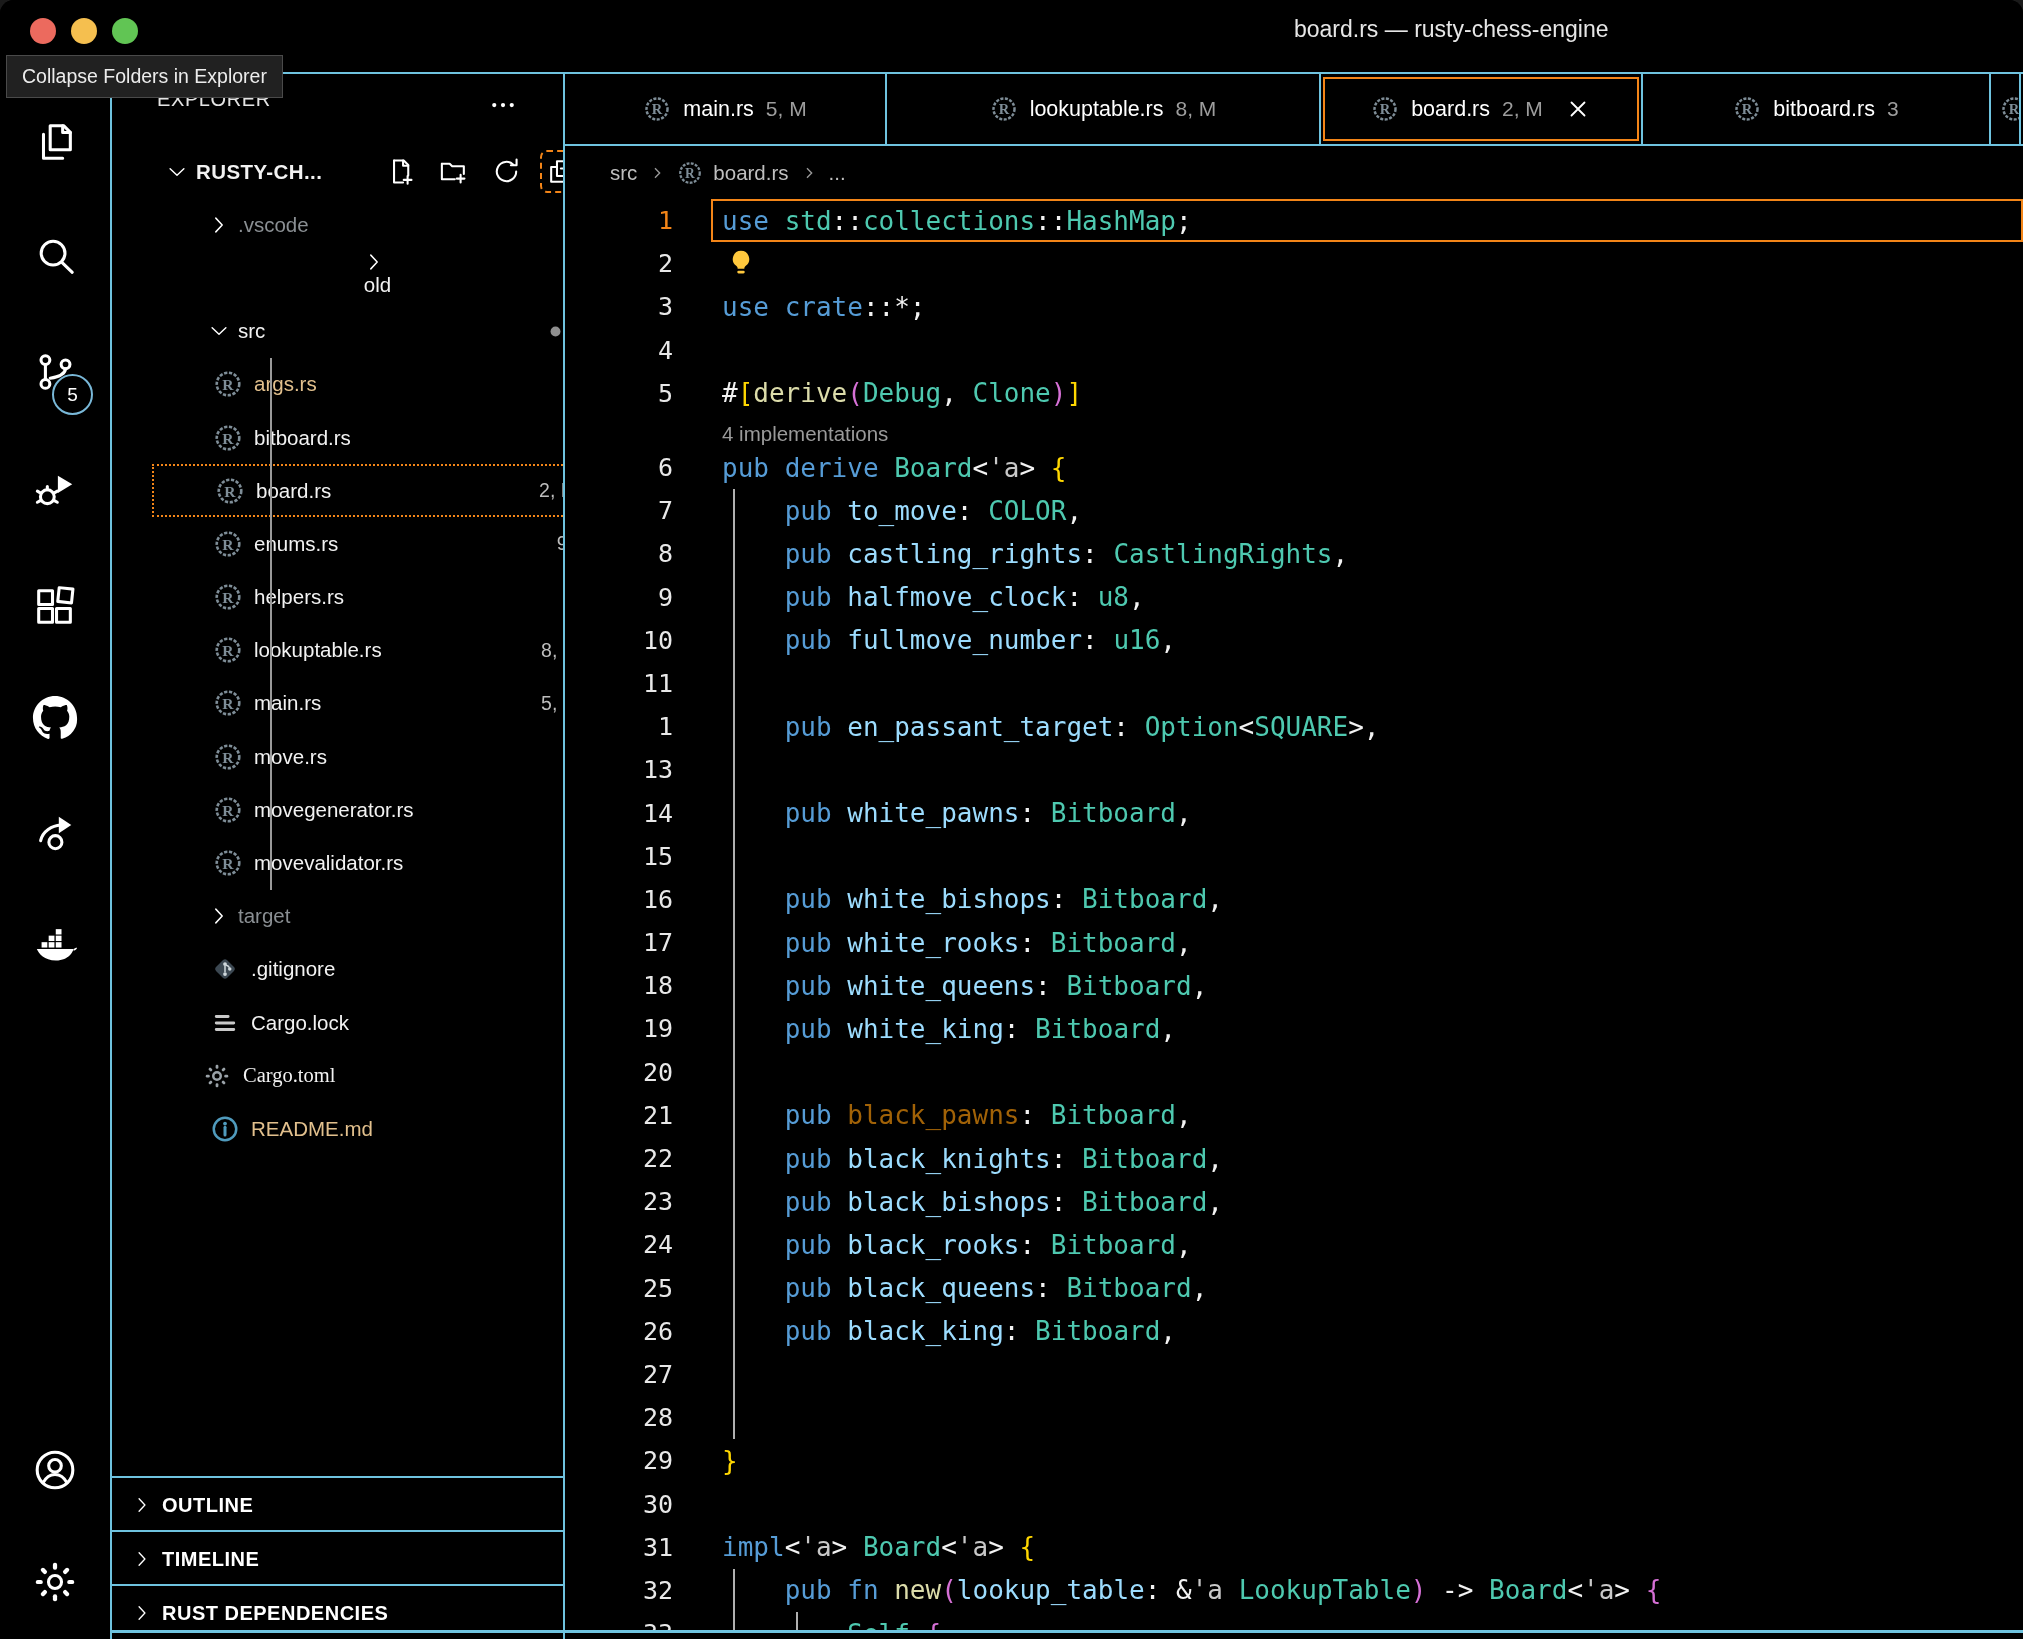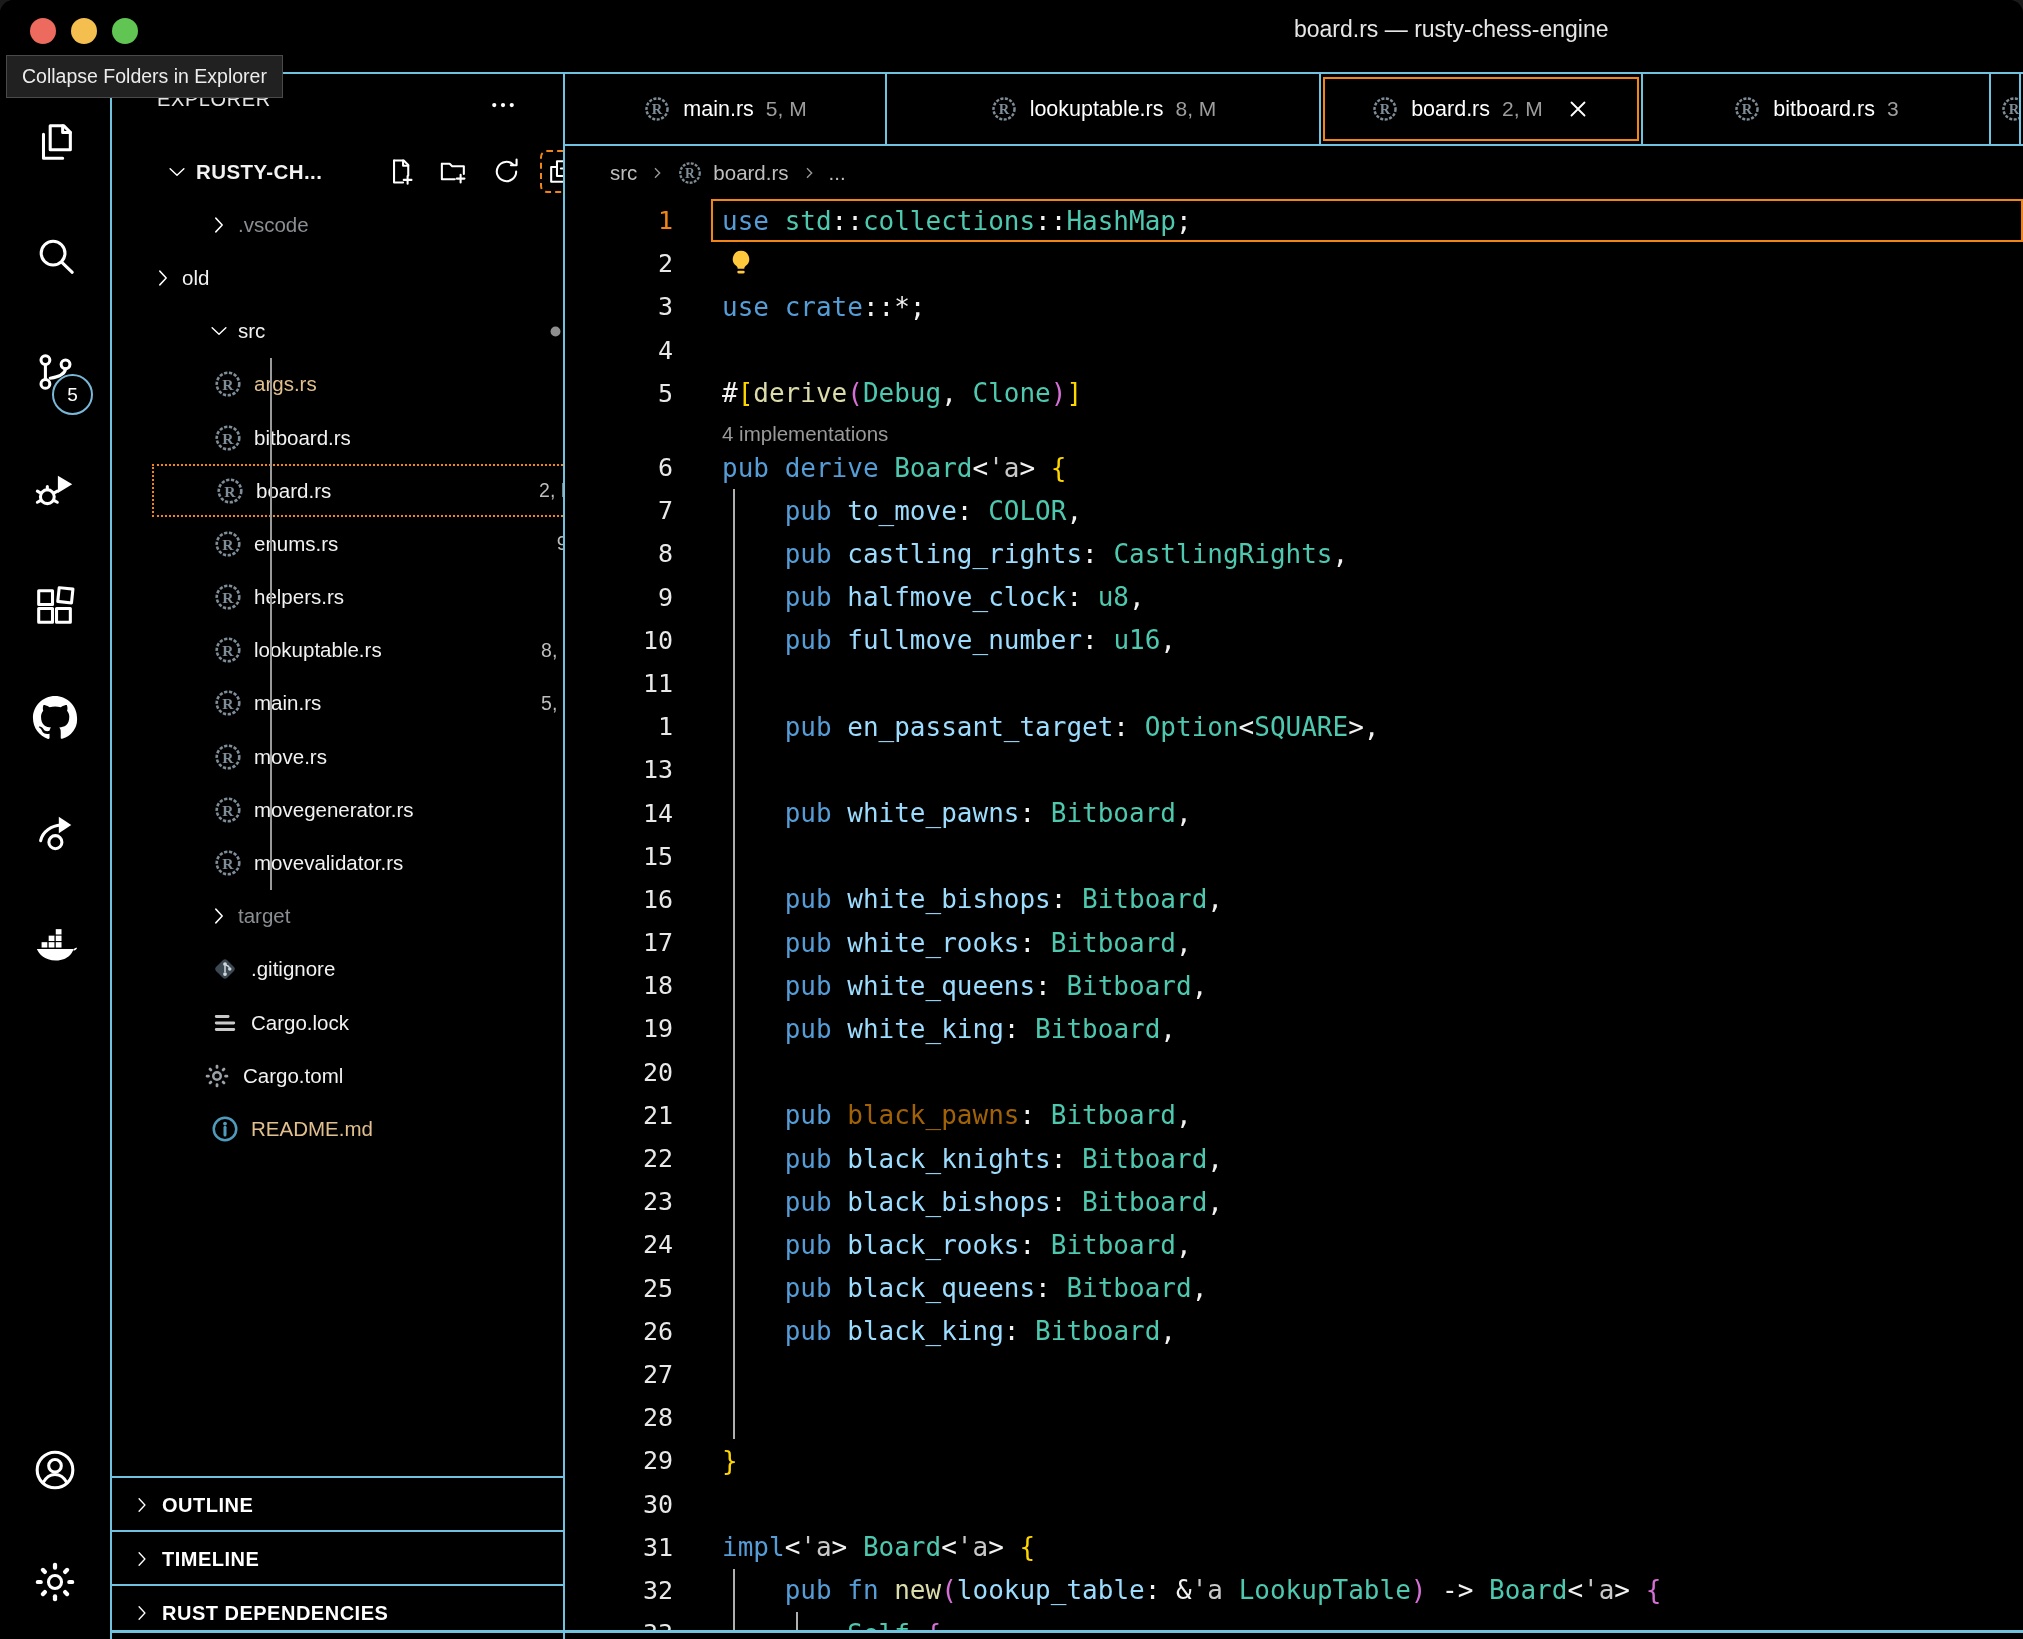--- a/index.html
+++ b/index.html
@@ -256,21 +256,21 @@
           </span>
         </div>
         <div class="trow muted" style="padding-left: 56px;">
           <span class="chev">
             <svg viewBox="0 0 24 24" class="icon-svg">
               <path d="M8.5 4.5l7 7.5-7 7.5" fill="none" stroke="#fff" stroke-width="1.6" stroke-linecap="round" stroke-linejoin="round"></path>
             </svg>
           </span>
           <span class="lbl">.vscode</span>
         </div>
-        <div class="trow" style="">
+        <div class="trow" style=" flex-direction: column;">
           <span class="chev">
             <svg viewBox="0 0 24 24" class="icon-svg">
               <path d="M8.5 4.5l7 7.5-7 7.5" fill="none" stroke="#fff" stroke-width="1.6" stroke-linecap="round" stroke-linejoin="round"></path>
             </svg>
           </span>
           <span class="lbl">old</span>
         </div>
         <div class="trow" style="padding-left: 56px;">
           <span class="chev">
             <svg viewBox="0 0 24 24" class="icon-svg">
@@ -405,21 +405,21 @@
           <span class="lbl">.gitignore</span>
         </div>
         <div class="trow" style="padding-left: 58px;">
           <span class="ficon">
             <svg viewBox="0 0 24 24" class="icon-svg">
               <path d="M5 6.8h9.5M5 12h14M5 17.2h14" stroke="#c9c9c9" stroke-width="2.3" stroke-linecap="round"></path>
             </svg>
           </span>
           <span class="lbl">Cargo.lock</span>
         </div>
-        <div class="trow" style="padding-left: 50px;">
+        <div class="trow" style="padding-left: 50px; font-family: Liberation Serif, serif;">
           <span class="ficon">
             <svg viewBox="0 0 24 24" class="icon-svg">
               <circle cx="12" cy="12" r="3" fill="none" stroke="#9aa2a8" stroke-width="2"></circle>
               <g fill="#9aa2a8">
                 <rect x="10.9" y="3" width="2.2" height="3.2" rx="1" transform="rotate(0 12 12)"></rect>
                 <rect x="10.9" y="3" width="2.2" height="3.2" rx="1" transform="rotate(45 12 12)"></rect>
                 <rect x="10.9" y="3" width="2.2" height="3.2" rx="1" transform="rotate(90 12 12)"></rect>
                 <rect x="10.9" y="3" width="2.2" height="3.2" rx="1" transform="rotate(135 12 12)"></rect>
                 <rect x="10.9" y="3" width="2.2" height="3.2" rx="1" transform="rotate(180 12 12)"></rect>
                 <rect x="10.9" y="3" width="2.2" height="3.2" rx="1" transform="rotate(225 12 12)"></rect>

